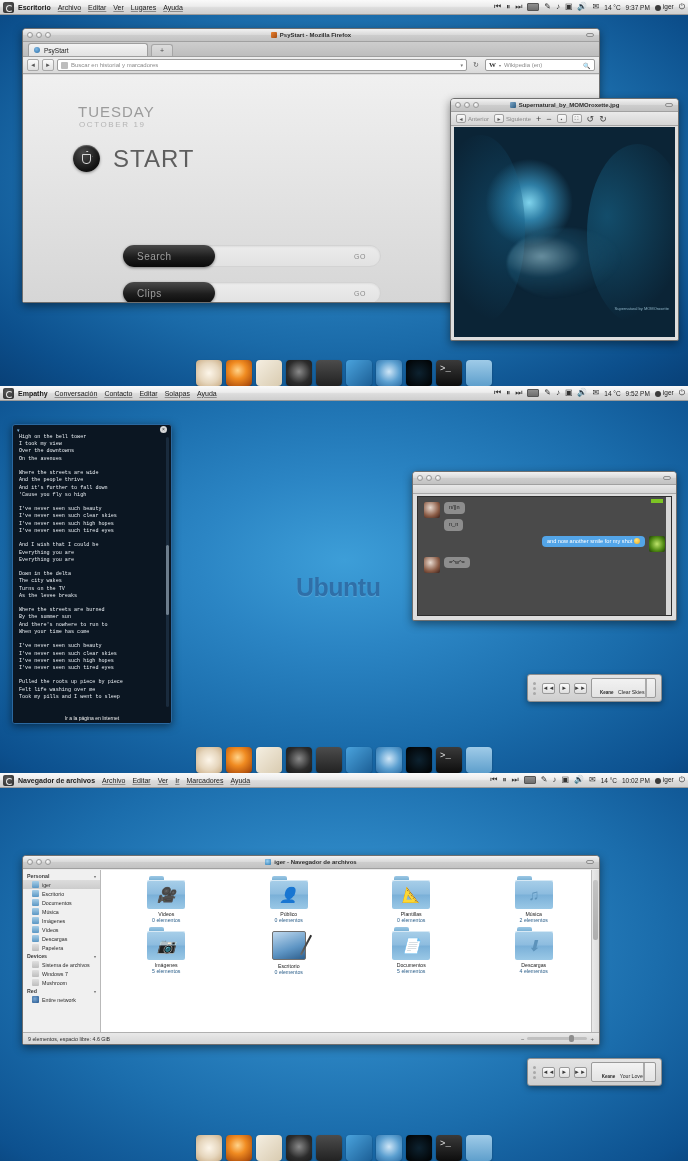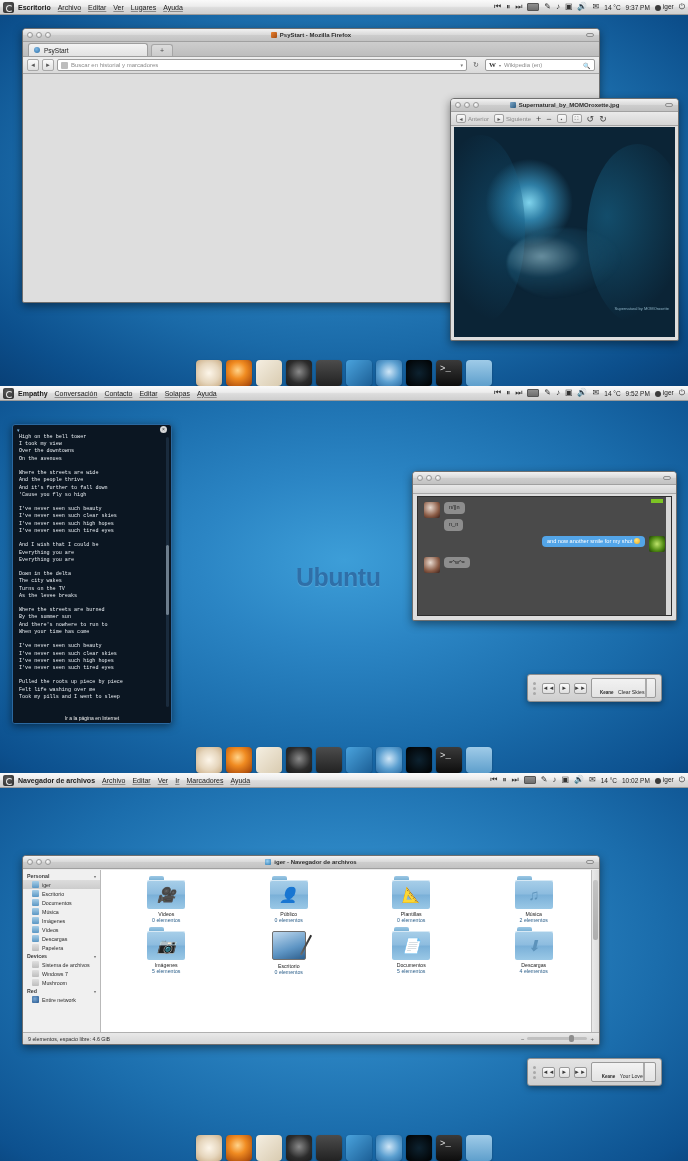--- a/index.html
+++ b/index.html
@@ -347,20 +347,38 @@
         <span class="caret">▾</span>
       </div>
       <div class="reload">↻</div>
       <div class="srchbar">
         <span class="wico">W</span>
         <span style="font-size:4px;color:#777">▾</span>
         <span>Wikipedia (en)</span>
         <span style="margin-left:auto;font-size:6px;color:#666">🔍</span>
       </div>
     </div>
+    <div class="ff-content">
+      <div class="psy-day">TUESDAY</div>
+      <div class="psy-date">OCTOBER 19</div>
+      <div class="psy-orb">
+        <span class="home"></span>
+      </div>
+      <div class="psy-start">START</div>
+
+      <div class="psy-row" style="top:170px">
+        <div class="psy-pill">Search</div>
+        <div class="psy-go">GO</div>
+      </div>
+      <div class="psy-row" style="top:207px">
+        <div class="psy-pill">Clips</div>
+        <div class="psy-go">GO</div>
+      </div>
+
+    </div>
   </div>
 
   <div class="win" id="eog">
     <div class="titlebar">
       <div class="wbtns">
         <span class="wbtn"></span>
         <span class="wbtn"></span>
         <span class="wbtn"></span>
       </div>
       <div class="titletxt"><span class="favic" style="background:linear-gradient(135deg,#7fa8c8,#2a5a80)"></span><span>Supernatural_by_MOMOroxette.jpg</span></div>
@@ -428,21 +446,21 @@
       <span class="ic">▣</span>
       <span class="ic">🔊</span>
       <span class="ic">✉</span>
       <span>14 °C</span>
       <span>9:52 PM</span>
       <span><i class="user-dot"></i><span>iger</span></span>
       <span class="ic">⏻</span>
     </div>
   </div>
 
-  <div class="ubuntu-logo" style="top:177px">Ubuntu</div>
+  <div class="ubuntu-logo" style="top:187px">Ubuntu</div>
 
   <div id="lyrics" style="top:38px">
     <div class="lhead">
       <span class="arrow">▾</span>
       <span class="x">×</span>
     </div>
     <pre>High on the bell tower
 I took my view
 Over the downtowns
 On the avenues

